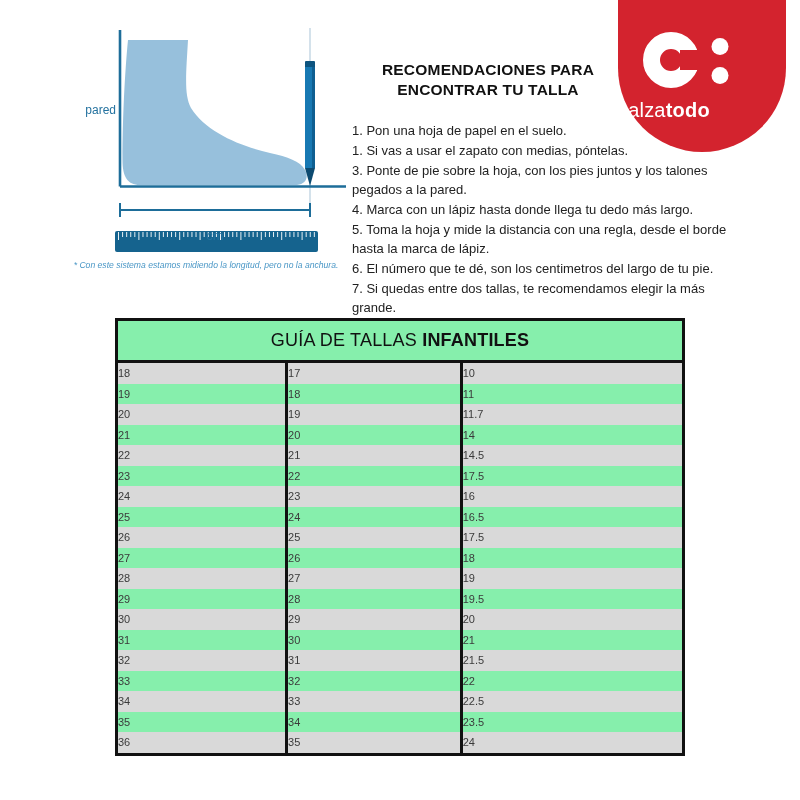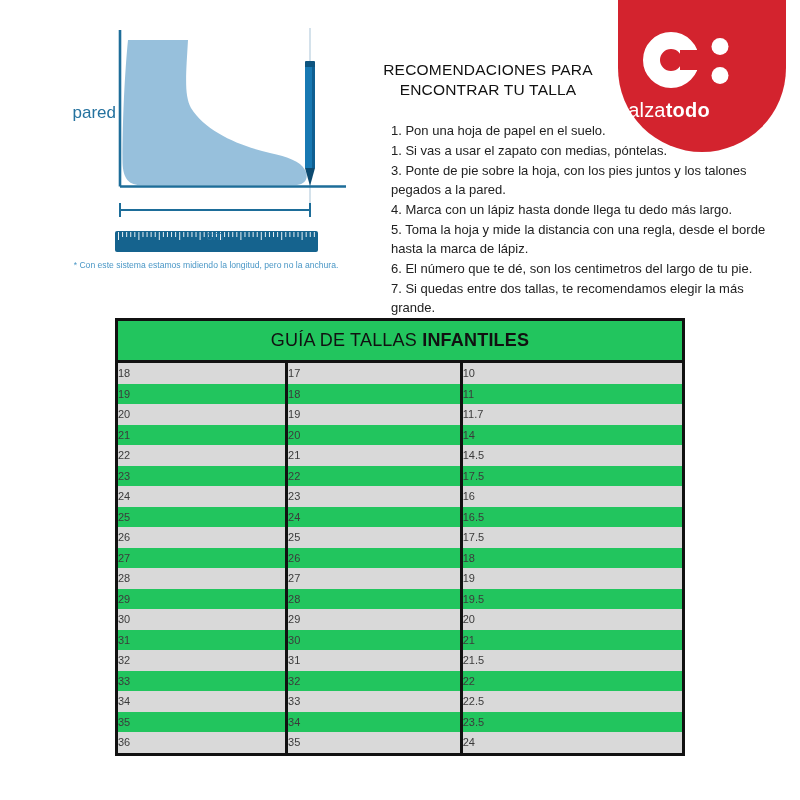--- a/index.html
+++ b/index.html
@@ -19,46 +19,46 @@
   .guide-line{stroke:#bdd2e0;stroke-width:1.3;}
   .foot-shape{fill:var(--foot-blue);}
   .measure-line{stroke:var(--line-teal);stroke-width:2;}
   .pencil-body{fill:var(--pencil-blue);}
   .pencil-shade{fill:#0f5f91;}
   .pencil-cap{fill:var(--pencil-dark);}
   .pencil-tip{fill:#0c4a70;}
   .ruler-rect{fill:var(--ruler-blue);}
   .ruler-tick{stroke:#ffffff;stroke-width:0.9;}
   .wall-label{position:absolute;left:6px;top:103px;width:50px;text-align:right;
-    font-size:17px;color:var(--label-blue);}
+    font-size:12px;color:var(--label-blue);}
   .cm-label{position:absolute;left:60px;top:228px;width:190px;text-align:center;
     font-size:13px;color:var(--label-blue);}
   .measure-note{position:absolute;left:-14px;top:260px;width:320px;text-align:center;
-    font-size:8.6px;color:var(--note-blue);}
+    font-size:8.6px;font-style:italic;color:var(--note-blue);}
 
   
   .rec-title{position:absolute;left:338px;top:60px;width:300px;text-align:center;
-    font-size:15.5px;font-weight:normal;line-height:1.3;letter-spacing:.2px;color:#111;}
-  .rec-list{position:absolute;left:352px;top:121px;width:397px;margin-left:39px;}
+    font-size:15.5px;font-weight:bold;line-height:1.3;letter-spacing:.2px;color:#111;}
+  .rec-list{position:absolute;left:352px;top:121px;width:397px;}
   .rec-item{font-size:13px;line-height:19px;color:#222;margin:0 0 1px 0;}
 
   
   .brand-logo{position:absolute;left:618px;top:0;width:168px;height:152px;
     background:var(--brand-red);border-radius:0 0 84px 84px;}
   .brand-logo svg{position:absolute;left:0;top:0;}
   .logo-ring{fill:none;stroke:#fff;stroke-width:17;}
   .logo-notch{fill:var(--brand-red);}
   .logo-dot{fill:#fff;}
   .brand-name{position:absolute;left:0;top:99px;width:100%;text-align:left;
     color:#fff;font-size:20px;letter-spacing:.2px;}
   .brand-name b{font-weight:bold;}
 
   
   .size-table{position:absolute;left:115px;top:318px;width:570px;
-    border:3px solid #111;border-collapse:collapse;table-layout:fixed;background:#22c55e;}
+    border:3px solid #111;border-collapse:collapse;table-layout:fixed;background:#86efac;}
   .size-table col.c1{width:30%;} .size-table col.c2{width:30.8%;} .size-table col.c3{width:39.2%;}
   .size-table .title-cell{height:42px;text-align:center;font-size:18px;
     border-bottom:3px solid #111;letter-spacing:.2px;color:#111;}
   .size-table .title-cell b{font-weight:bold;}
   .size-table th{height:30px;font-weight:400;font-size:16.5px;text-align:center;
     border-bottom:3px solid #111;border-left:3px solid #111;color:#161616;padding:0;}
   .size-table th:first-child{border-left:none;}
   .size-table td{height:20px;line-height:20.5px;text-align:left;font-size:11px;
     color:#3b3b3b;border-left:3px solid #111;padding:0;}
   .size-table td:first-child{border-left:none;}

